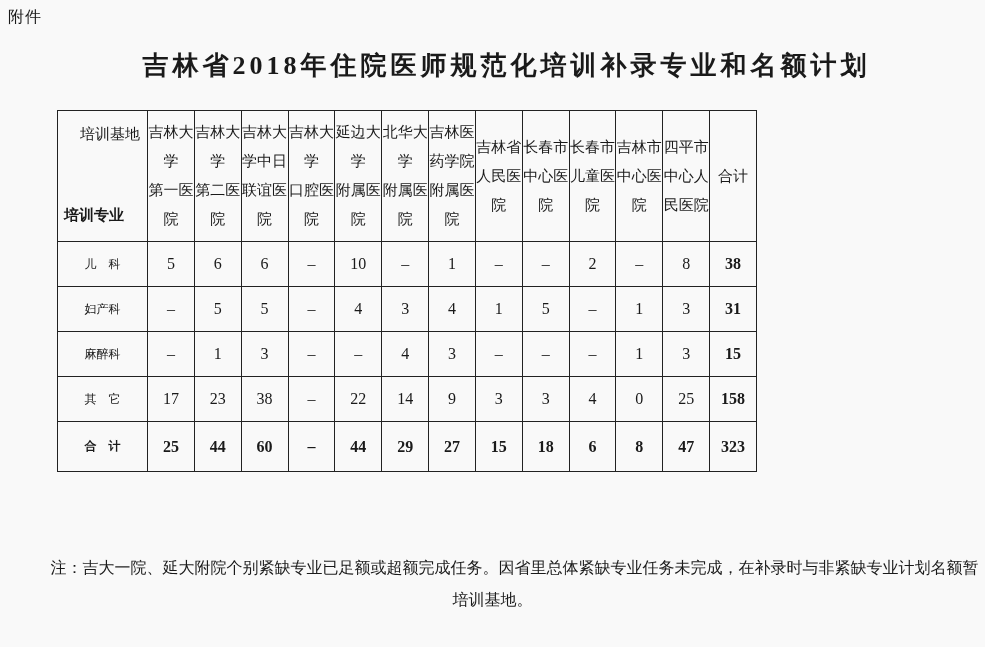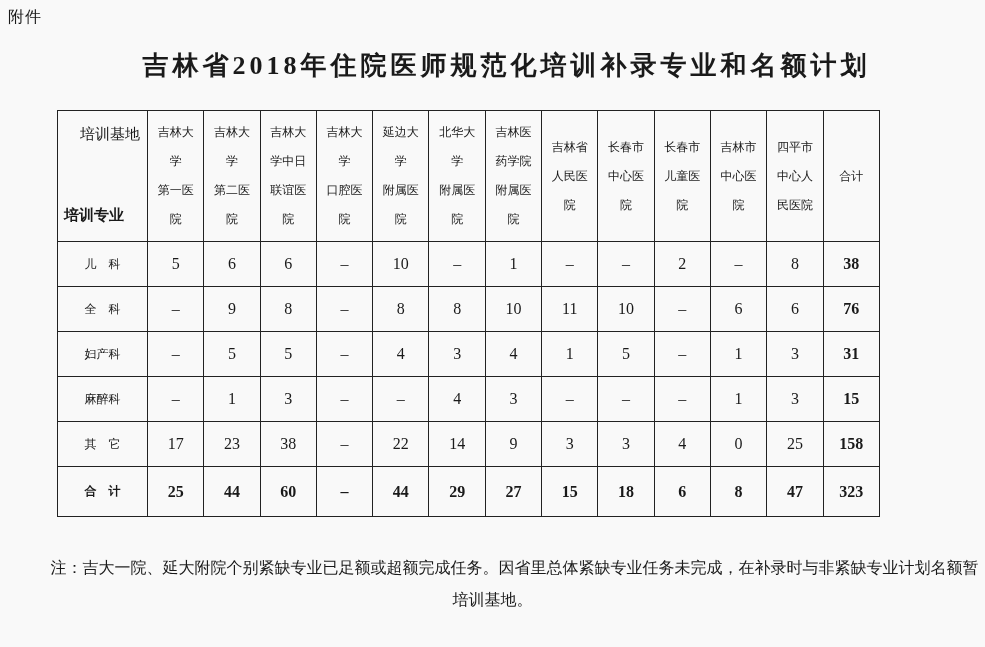--- a/index.html
+++ b/index.html
@@ -25,40 +25,40 @@
     text-align: center;
     font-size: 26px;
     font-weight: bold;
     letter-spacing: 4px;
     white-space: nowrap;
     padding-left: 28px;
   }
   table.plan-table {
     position: absolute;
     left: 57px; top: 110px;
-    width: 823px;
+    width: 700px;
     border-collapse: collapse;
     table-layout: fixed;
   }
   .plan-table th, .plan-table td {
     border: 1px solid #222;
     text-align: center;
     vertical-align: middle;
     font-weight: normal;
     padding: 0;
   }
   .plan-table thead tr { height: 131px; }
   .plan-table tbody tr { height: 45px; }
   .plan-table tr.total-row { height: 50px; }
   
   .corner-cell { position: relative; font-size: 15px; }
   .corner-top { position: absolute; top: 14px; right: 7px; }
   .corner-bottom { position: absolute; bottom: 16px; left: 6px; font-weight: bold; }
   
-  .hosp-cell { font-size: 12px; }
+  .hosp-cell { font-size: 15px; }
   .hosp-lines {
     display: flex; flex-direction: column;
     justify-content: center; align-items: center;
     height: 100%;
   }
   .hosp-lines div { line-height: 29px; }
   
   .row-label { font-size: 12px; }
   .num-cell { font-size: 16px; }
   .plan-table tbody td:last-child { font-weight: bold; }
@@ -214,36 +214,20 @@
         <td class="num-cell">–</td>
         <td class="num-cell">10</td>
         <td class="num-cell">–</td>
         <td class="num-cell">1</td>
         <td class="num-cell">–</td>
         <td class="num-cell">–</td>
         <td class="num-cell">2</td>
         <td class="num-cell">–</td>
         <td class="num-cell">8</td>
         <td class="num-cell">38</td>
-      </tr>
-      <tr>
-        <th class="row-label">全　科</th>
-        <td class="num-cell">–</td>
-        <td class="num-cell">9</td>
-        <td class="num-cell">8</td>
-        <td class="num-cell">–</td>
-        <td class="num-cell">8</td>
-        <td class="num-cell">8</td>
-        <td class="num-cell">10</td>
-        <td class="num-cell">11</td>
-        <td class="num-cell">10</td>
-        <td class="num-cell">–</td>
-        <td class="num-cell">6</td>
-        <td class="num-cell">6</td>
-        <td class="num-cell">76</td>
       </tr>
       <tr>
         <th class="row-label">妇产科</th>
         <td class="num-cell">–</td>
         <td class="num-cell">5</td>
         <td class="num-cell">5</td>
         <td class="num-cell">–</td>
         <td class="num-cell">4</td>
         <td class="num-cell">3</td>
         <td class="num-cell">4</td>

